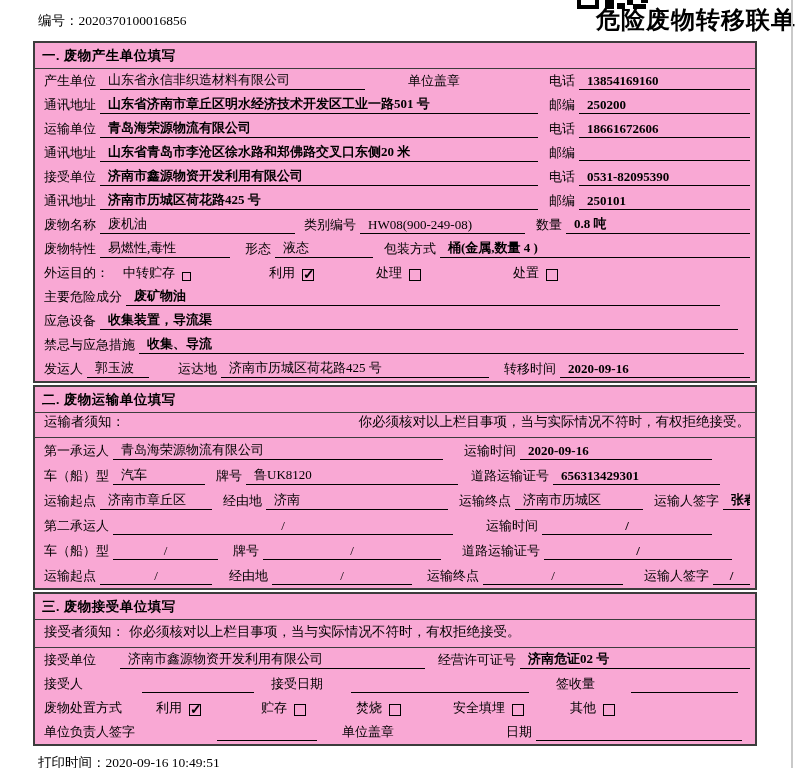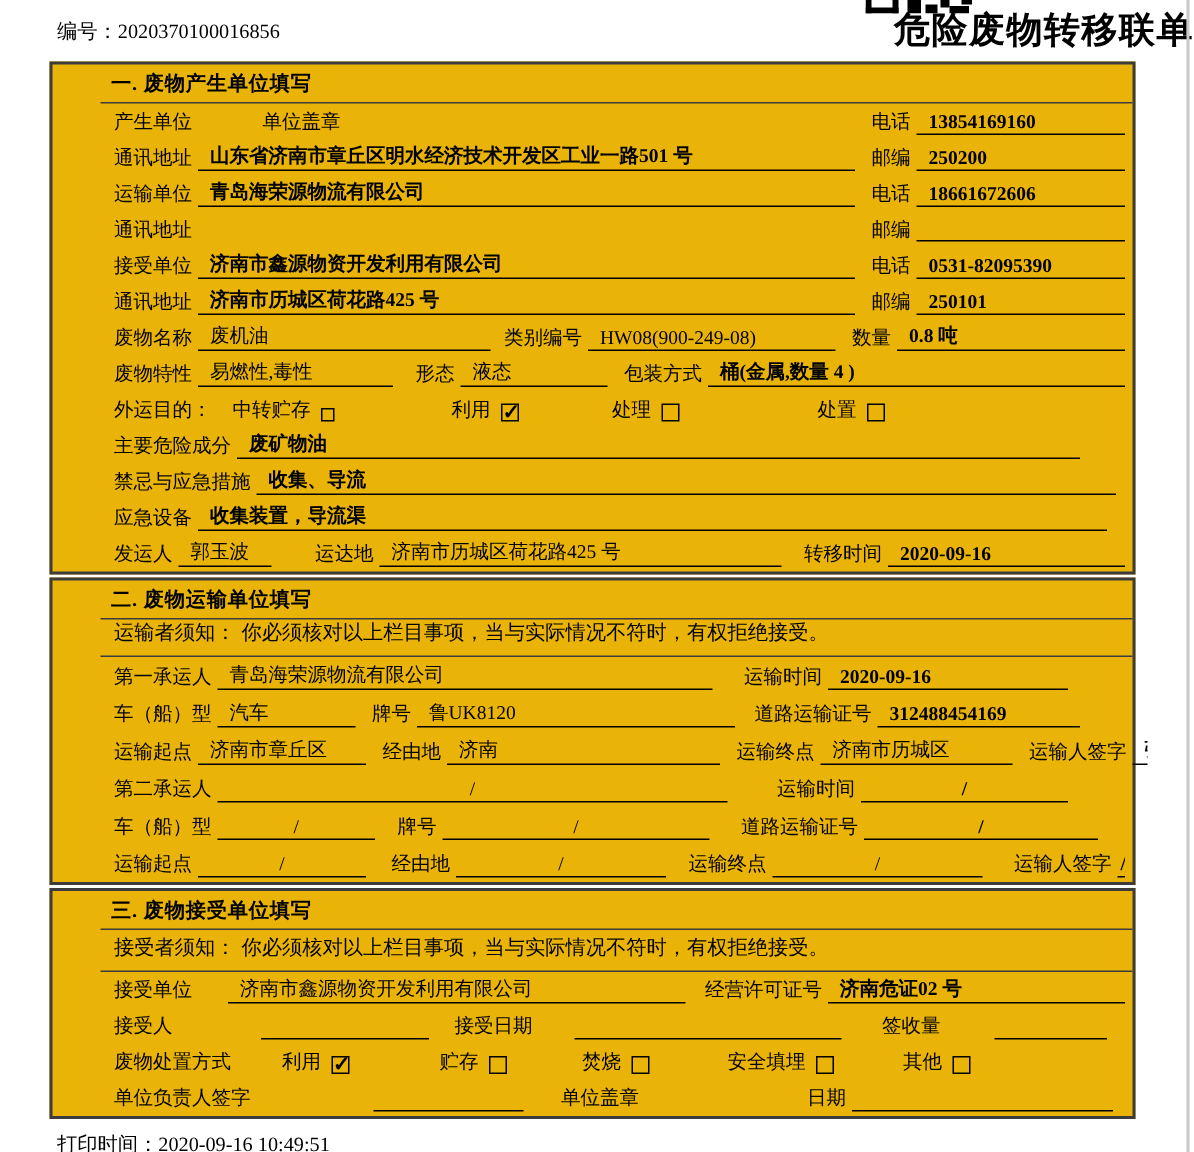--- a/index.html
+++ b/index.html
@@ -21,34 +21,33 @@
   .serial { position: absolute; left: 38px; top: 12px; font-size: 13.5px; }
   .form-title {
     position: absolute; left: 0; right: 0; top: 4px;
     text-align: right; font-size: 24px; font-weight: bold;
     letter-spacing: 1px;
   }
   .qr-frag { position: absolute; left: 577px; top: 0; }
   .section {
     margin: 0 39px 2px 33px;
     border: 2px solid #3c3c3c;
-    background: #eab308;
-    padding-left: 32px;
+    background: #f9a8d4;
   }
   .sec-title {
     font-weight: bold; font-size: 13.5px;
     padding: 4px 6px 3px 7px;
     border-bottom: 1.5px solid #3c3c3c;
     letter-spacing: 0.5px;
   }
   .r {
     display: flex; align-items: flex-end;
     height: 24px; padding: 0 5px 3px 6px;
   }
-  .s2 .r { height: 25px; }
+  .s2 .r { height: 25px; justify-content: space-between; }
   .notice {
     height: 28px; padding: 0 5px 6px 6px;
     border-bottom: 1.5px solid #3c3c3c;
     font-size: 13.5px;
   }
   .g { display: flex; align-items: flex-end; }
   .gl { flex: 0 0 505px; align-items: center; }
   .gr { flex: 1 1 auto; align-items: center; }
   .l { white-space: nowrap; padding: 0 4px 0 3px; flex: 0 0 auto; }
   .v {
@@ -92,20 +91,21 @@
       <rect x="64" y="0" width="7" height="3" fill="#000"></rect>
     </svg>
   </div>
 
   <div class="section s1">
     <div class="sec-title">一. 废物产生单位填写</div>
 
     <div class="r">
       <span class="g gl">
         <span class="l">产生单位</span>
+        <span class="v" style="width:265px">山东省永信非织造材料有限公司</span>
         <span class="l" style="margin-left:40px">单位盖章</span>
       </span>
       <span class="g gr">
         <span class="l">电话</span>
         <span class="v vf">13854169160</span>
       </span>
     </div>
 
     <div class="r">
       <span class="g gl">
@@ -125,20 +125,21 @@
       </span>
       <span class="g gr">
         <span class="l">电话</span>
         <span class="v vf">18661672606</span>
       </span>
     </div>
 
     <div class="r">
       <span class="g gl">
         <span class="l">通讯地址</span>
+        <span class="v vf" style="margin-right:8px">山东省青岛市李沧区徐水路和郑佛路交叉口东侧20 米</span>
       </span>
       <span class="g gr">
         <span class="l">邮编</span>
         <span class="v vf"></span>
       </span>
     </div>
 
     <div class="r">
       <span class="g gl">
         <span class="l">接受单位</span>
@@ -198,27 +199,27 @@
         <span class="cb"></span>
       </span>
     </div>
 
     <div class="r">
       <span class="l">主要危险成分</span>
       <span class="v vf" style="margin-right:30px">废矿物油</span>
     </div>
 
     <div class="r">
+      <span class="l">应急设备</span>
+      <span class="v vf" style="margin-right:12px">收集装置，导流渠</span>
+    </div>
+
+    <div class="r">
       <span class="l">禁忌与应急措施</span>
       <span class="v vf" style="margin-right:6px">收集、导流</span>
-    </div>
-
-    <div class="r">
-      <span class="l">应急设备</span>
-      <span class="v vf" style="margin-right:12px">收集装置，导流渠</span>
     </div>
 
     <div class="r">
       <span class="l">发运人</span>
       <span class="v" style="width:62px">郭玉波</span>
       <span class="l" style="margin-left:26px">运达地</span>
       <span class="v" style="width:268px">济南市历城区荷花路425 号</span>
       <span class="l" style="margin-left:12px">转移时间</span>
       <span class="v vf">2020-09-16</span>
     </div>
@@ -238,21 +239,21 @@
       <span class="l" style="margin-left:18px">运输时间</span>
       <span class="v vf" style="margin-right:38px">2020-09-16</span>
     </div>
 
     <div class="r">
       <span class="l">车（船）型</span>
       <span class="v" style="width:92px">汽车</span>
       <span class="l" style="margin-left:8px">牌号</span>
       <span class="v" style="width:212px">鲁UK8120</span>
       <span class="l" style="margin-left:10px">道路运输证号</span>
-      <span class="v vf" style="margin-right:30px">312488454169</span>
+      <span class="v vf" style="margin-right:30px">656313429301</span>
     </div>
 
     <div class="r">
       <span class="l">运输起点</span>
       <span class="v" style="width:112px">济南市章丘区</span>
       <span class="l" style="margin-left:8px">经由地</span>
       <span class="v" style="width:182px">济南</span>
       <span class="l" style="margin-left:8px">运输终点</span>
       <span class="v" style="width:128px">济南市历城区</span>
       <span class="l" style="margin-left:8px">运输人签字</span>

